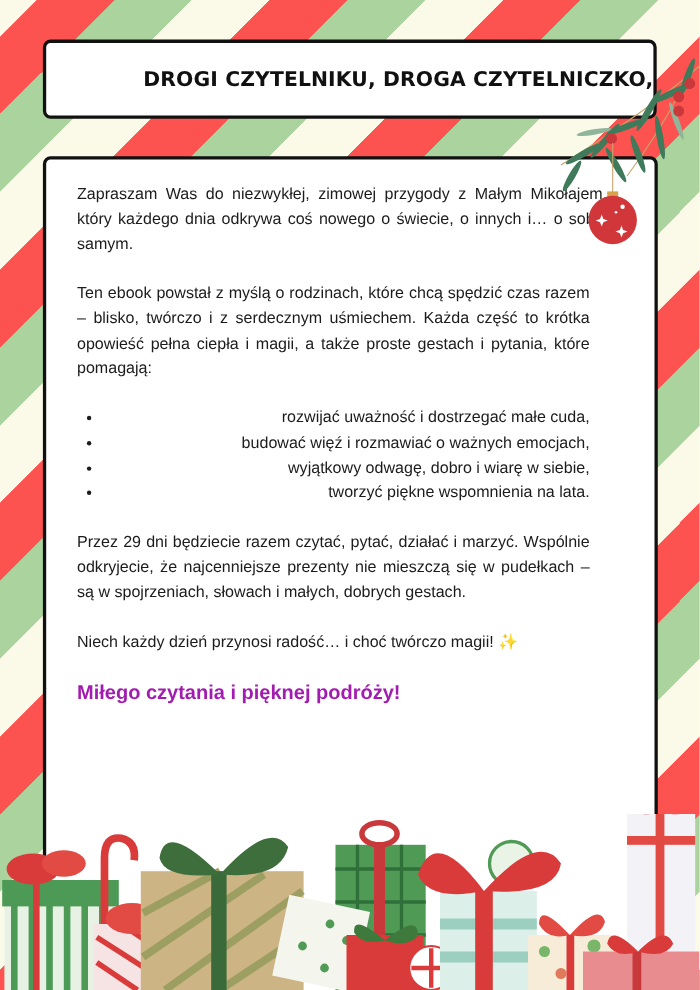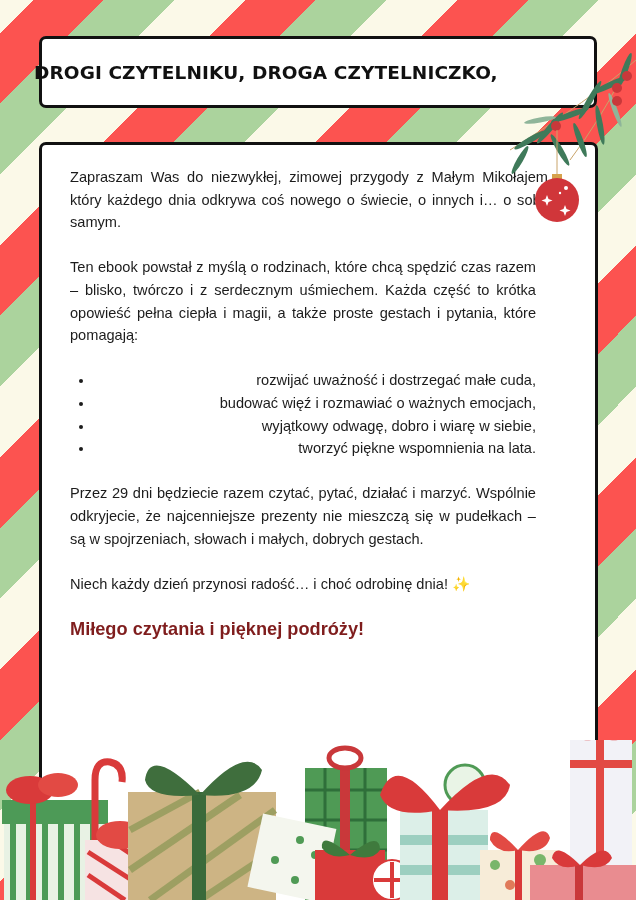--- a/index.html
+++ b/index.html
@@ -8,41 +8,41 @@
     font-family:"Liberation Sans", sans-serif;
     background: repeating-linear-gradient(-45deg,
       #fbf9e8 0px, #fbf9e8 50px,
       #abd39d 50px, #abd39d 100px,
       #fc5350 100px, #fc5350 150px);
     background-position: -18px 0;
   }
   .header-box {
     position:absolute; left:39px; top:36px; width:552px; height:66px;
     background:#fff; border:3px solid #111; border-radius:7px;
-    display:flex; align-items:center; justify-content:flex-start;
+    display:flex; align-items:center; justify-content:flex-end;
   }
   .header-title {
     font-family:"DejaVu Sans", sans-serif; font-weight:bold; font-size:18.5px;
     letter-spacing:0.1px; color:#111; margin-left:-8px;
   }
   .body-box {
     position:absolute; left:39px; top:142px; width:553px; height:780px;
     background:#fff; border:3px solid #111; border-radius:7px;
   }
   .content {
     position:absolute; left:70px; top:166px; width:466px;
     font-size:14.6px; line-height:22.6px; color:#1c1c1c; text-align:justify;
   }
   .content p { margin:0 0 22.6px 0; }
   .content ul { margin:0 0 22.6px 0; padding-left:24px; }
   .content li { text-align:right; }
   .p1 { width:482px; }
   .sparkle { color:#f4c542; }
   .closing {
-    font-weight:bold; font-size:18.2px; color:#7f1d1d; margin-top:6px !important;
+    font-weight:bold; font-size:18.2px; color:#a21caf; margin-top:6px !important;
   }
   
   .branch { position:absolute; left:500px; top:40px; width:136px; height:200px; }
   
   .gifts { position:absolute; left:0; top:740px; width:636px; height:160px; }
 </style>
 </head>
 <body>
 
 <div class="header-box">
@@ -54,21 +54,21 @@
 <div class="content">
   <p class="p1">Zapraszam Was do niezwykłej, zimowej przygody z Małym Mikołajem, który każdego dnia odkrywa coś nowego o świecie, o innych i… o sobie samym.</p>
   <p>Ten ebook powstał z myślą o rodzinach, które chcą spędzić czas razem – blisko, twórczo i z serdecznym uśmiechem. Każda część to krótka opowieść pełna ciepła i magii, a także proste gestach i pytania, które pomagają:</p>
   <ul>
     <li>rozwijać uważność i dostrzegać małe cuda,</li>
     <li>budować więź i rozmawiać o ważnych emocjach,</li>
     <li>wyjątkowy odwagę, dobro i wiarę w siebie,</li>
     <li>tworzyć piękne wspomnienia na lata.</li>
   </ul>
   <p>Przez 29 dni  będziecie razem czytać, pytać, działać i marzyć. Wspólnie odkryjecie, że najcenniejsze prezenty nie mieszczą się  w pudełkach – są w spojrzeniach, słowach i małych, dobrych gestach.</p>
-  <p><span>Niech każdy dzień przynosi radość… i choć odrobinę dnia!</span> <span class="sparkle">✨</span></p>
+  <p><span>Niech każdy dzień przynosi radość… i choć twórczo magii!</span> <span class="sparkle">✨</span></p>
   <p class="closing">Miłego czytania i pięknej podróży!</p>
 </div>
 
 <svg class="branch" viewBox="0 0 136 200">
   <g stroke="#c9a46a" stroke-width="1" fill="none">
     <path d="M136 20 Q90 60 10 110"></path>
     <path d="M120 40 Q100 80 70 120"></path>
   </g>
   <g fill="#3f7a5a">
     <ellipse cx="30" cy="100" rx="18" ry="3" transform="rotate(-30 30 100)"></ellipse>

